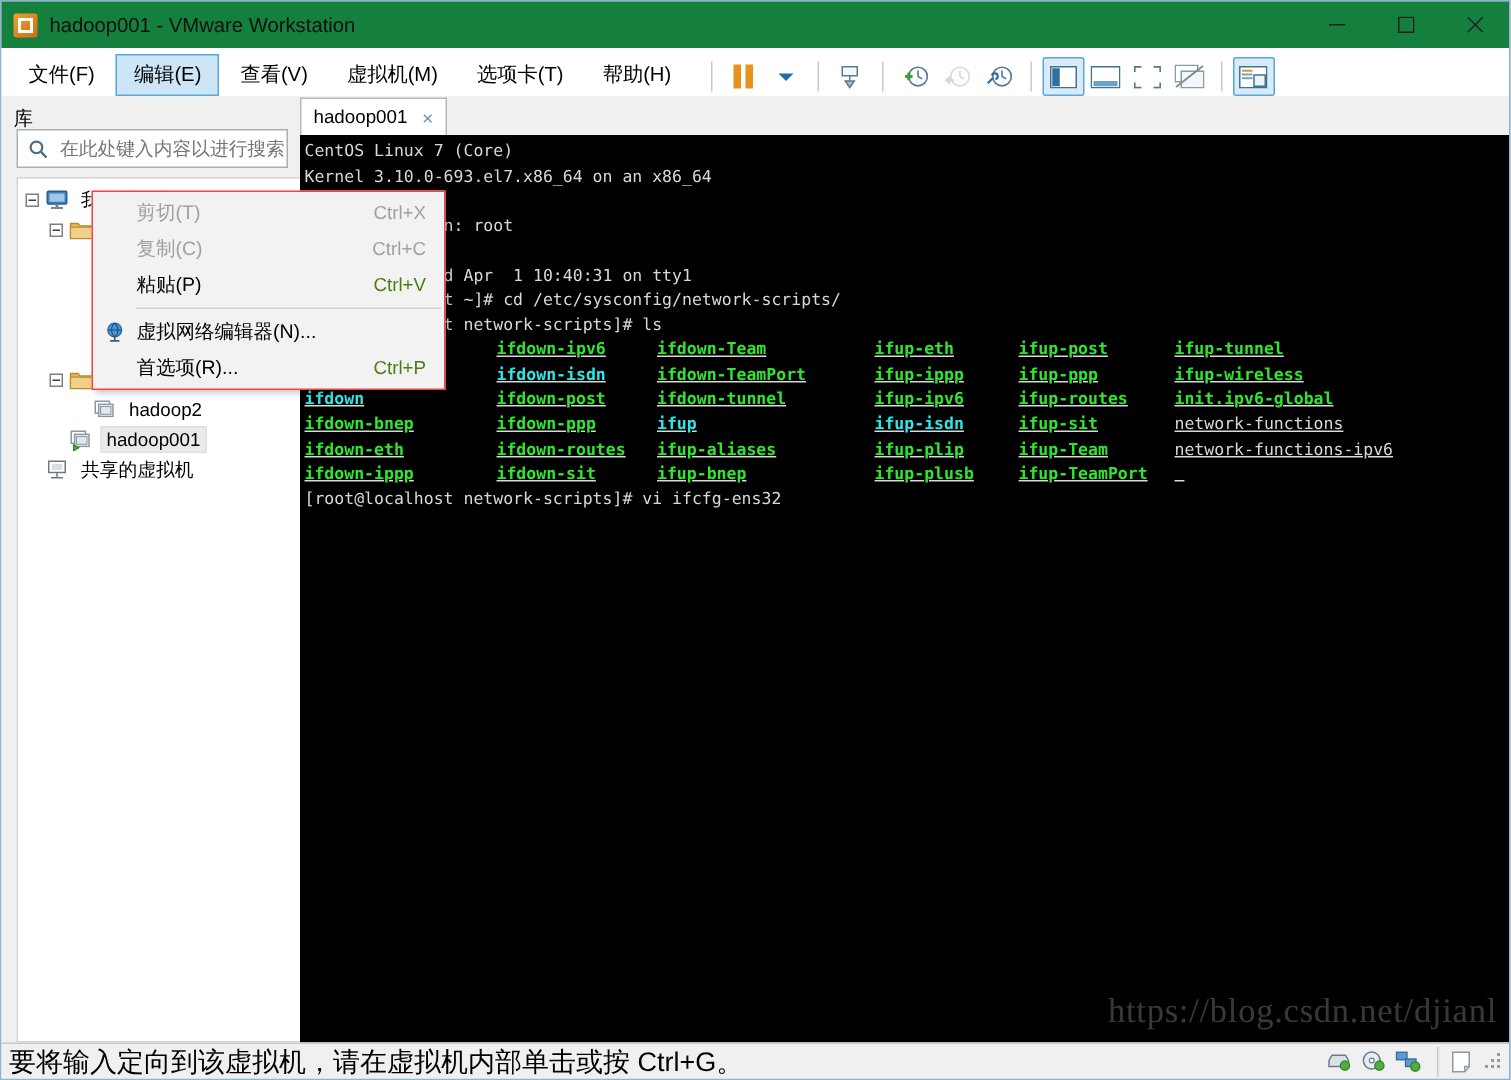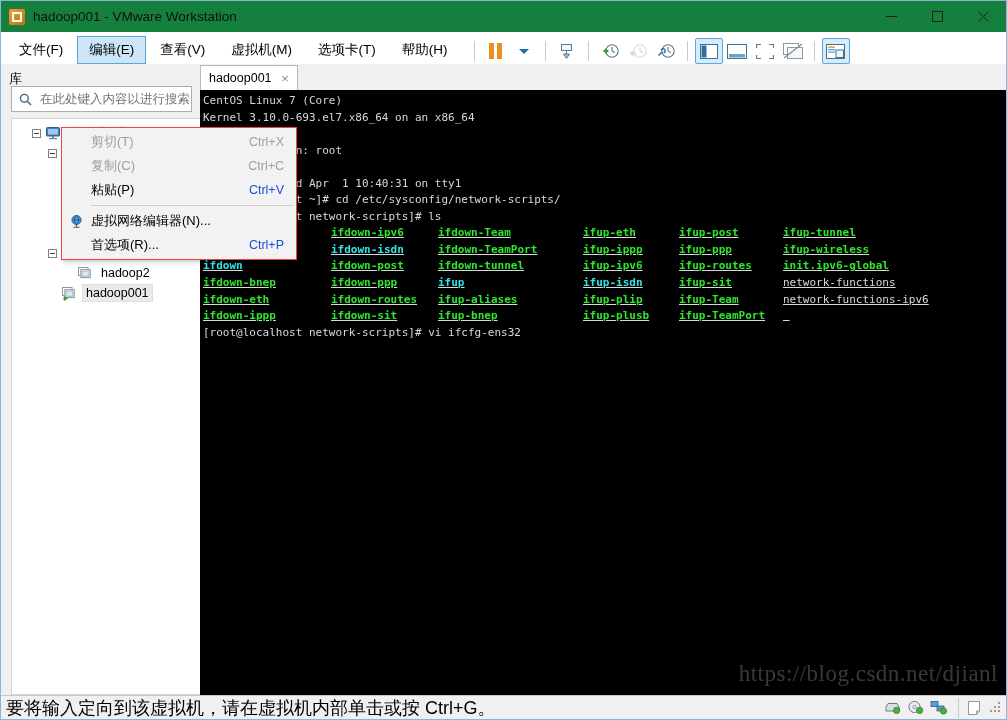--- a/index.html
+++ b/index.html
@@ -184,21 +184,20 @@
     box-sizing: border-box;
   }
   .tree-row {
     display: flex;
     align-items: center;
     height: 20px;
     font-size: 12.5px;
     color: #000;
     white-space: nowrap;
     padding-right: 4px;
-    margin-left: 15px;
   }
   .tree-row .label { padding: 0 3px; line-height: 16px; }
   .tree-row.selected .label {
     background: #eaeaea;
     border: 1px solid #e0e0e0;
     box-sizing: border-box;
   }
   .expander {
     width: 9px; height: 9px;
     border: 1px solid #808080;
@@ -357,21 +356,21 @@
     min-width: 29px;
     display: flex;
     align-items: center;
     justify-content: center;
   }
   .dd-label { flex: 1; white-space: nowrap; }
   .dd-accel {
     margin-left: auto;
     padding-right: 12px;
     font-size: 12.5px;
-    color: #1d4ed8;
+    color: #4d7c0f;
   }
   .dd-item.disabled .dd-accel { color: #a0a0a0; }
   .dd-sep {
     height: 1px;
     background: #cfcfcf;
     margin: 3px 2px 3px 29px;
   }
 </style>
 </head>
 <body>
@@ -584,20 +583,29 @@
           </div>
           <div class="tree-row selected" style="padding-left: 21px;">
             <span style="width: 13px; flex-shrink: 0;"></span>
             <svg width="17" height="15" viewBox="0 0 17 15" class="tree-icon">
               <rect x="1.5" y="1.5" width="9.5" height="8" fill="#fff" stroke="#8b98a3" stroke-width="1"></rect>
               <rect x="3.8" y="3.6" width="9.5" height="8" fill="#fff" stroke="#8b98a3" stroke-width="1"></rect>
               <rect x="5" y="5" width="7" height="5.2" fill="#dfe8ef" stroke="#8b98a3" stroke-width="0.7"></rect>
               <path d="M3 10.5 L3 14.5 L6.6 12.5 Z" fill="#3fb43f" stroke="#2a7f2a" stroke-width="0.7"></path>
             </svg>
             <span class="label">hadoop001</span>
+          </div>
+          <div class="tree-row" style="padding-left: 5px;">
+            <span style="width: 13px; flex-shrink: 0;"></span>
+            <svg width="17" height="15" viewBox="0 0 17 15" class="tree-icon">
+              <rect x="2.5" y="1.5" width="11" height="7.5" fill="#fff" stroke="#6b7c88" stroke-width="1"></rect>
+              <rect x="4.5" y="3.3" width="7" height="4" fill="#d6dfe6"></rect>
+              <path d="M8 9 v3 M4 12.5 h8" stroke="#6b7c88" stroke-width="1"></path>
+            </svg>
+            <span class="label">共享的虚拟机</span>
           </div>
         </div>
     </div>
 
     <div class="main-col">
       <div class="tabstrip">
         <div class="vm-tab">
           <span class="tab-label">hadoop001</span>
           <span class="tab-close">×</span>
         </div>

